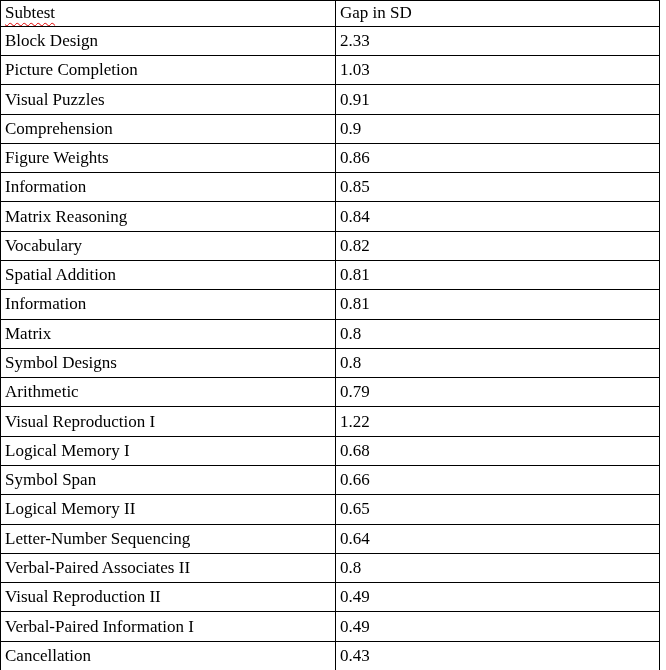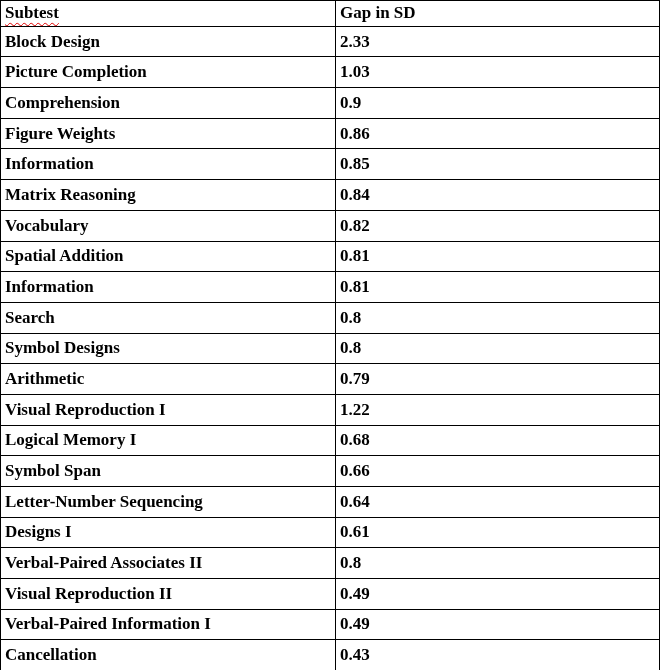--- a/index.html
+++ b/index.html
@@ -23,21 +23,21 @@
     font-size: 17px;
     color: #000000;
   }
   col.c-subtest { width: 335px; }
   col.c-gap     { width: 324px; }
   table.doc-table tr { height: 25.8px; }
   table.doc-table th,
   table.doc-table td {
     border: 1px solid #000000;
     padding: 1px 4px 2px 4px;
-    font-weight: bold;
+    font-weight: normal;
     text-align: left;
     vertical-align: middle;
     line-height: 19px;
     overflow: hidden;
     white-space: nowrap;
   }
   .squiggle {
     text-decoration: underline wavy #e00000;
     text-decoration-thickness: 1px;
     text-decoration-skip-ink: none;
@@ -64,20 +64,24 @@
     <tbody>
         <tr>
           <td>Block Design</td>
           <td>2.33</td>
         </tr>
         <tr>
           <td>Picture Completion</td>
           <td>1.03</td>
         </tr>
         <tr>
+          <td>Visual Puzzles</td>
+          <td>0.91</td>
+        </tr>
+        <tr>
           <td>Comprehension</td>
           <td>0.9</td>
         </tr>
         <tr>
           <td>Figure Weights</td>
           <td>0.86</td>
         </tr>
         <tr>
           <td>Information</td>
           <td>0.85</td>
@@ -92,21 +96,21 @@
         </tr>
         <tr>
           <td>Spatial Addition</td>
           <td>0.81</td>
         </tr>
         <tr>
           <td>Information</td>
           <td>0.81</td>
         </tr>
         <tr>
-          <td>Search</td>
+          <td>Matrix</td>
           <td>0.8</td>
         </tr>
         <tr>
           <td>Symbol Designs</td>
           <td>0.8</td>
         </tr>
         <tr>
           <td>Arithmetic</td>
           <td>0.79</td>
         </tr>
@@ -116,26 +120,26 @@
         </tr>
         <tr>
           <td>Logical Memory I</td>
           <td>0.68</td>
         </tr>
         <tr>
           <td>Symbol Span</td>
           <td>0.66</td>
         </tr>
         <tr>
+          <td>Logical Memory II</td>
+          <td>0.65</td>
+        </tr>
+        <tr>
           <td>Letter-Number Sequencing</td>
           <td>0.64</td>
-        </tr>
-        <tr>
-          <td>Designs I</td>
-          <td>0.61</td>
         </tr>
         <tr>
           <td>Verbal-Paired Associates II</td>
           <td>0.8</td>
         </tr>
         <tr>
           <td>Visual Reproduction II</td>
           <td>0.49</td>
         </tr>
         <tr>

